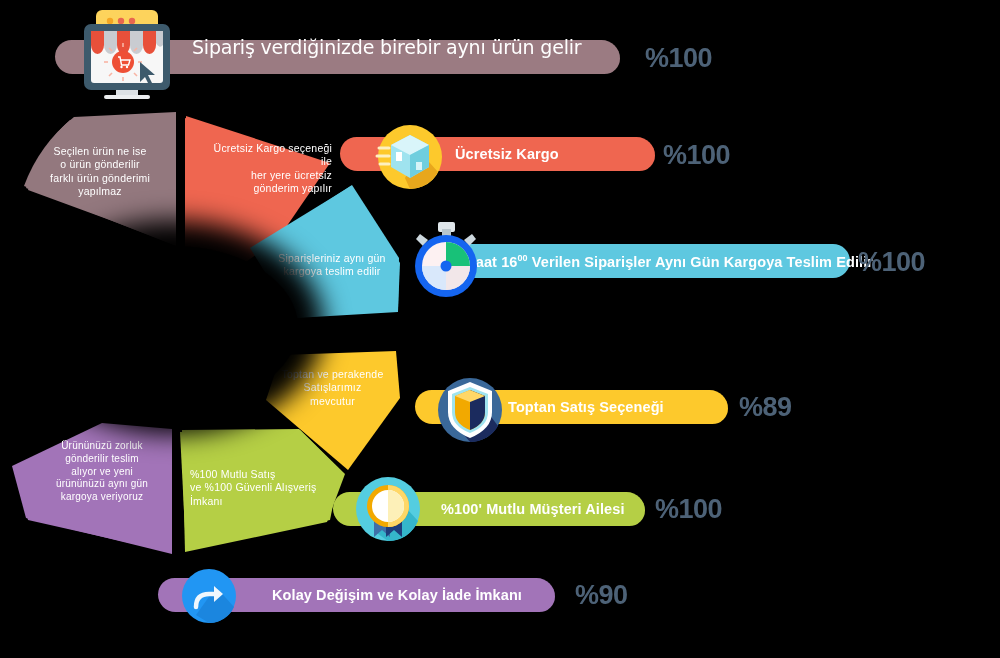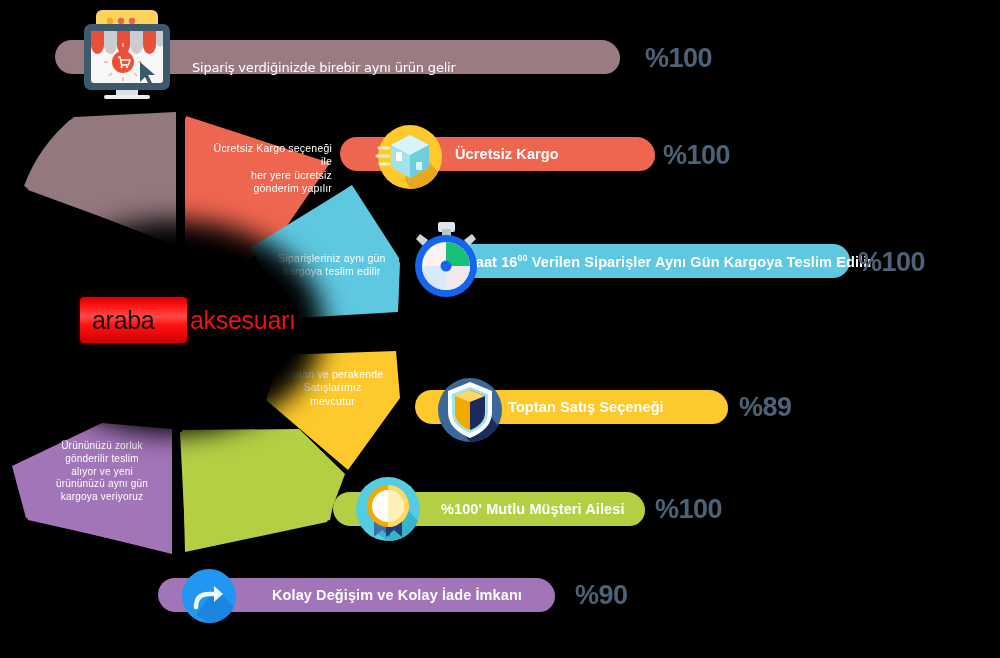--- a/index.html
+++ b/index.html
@@ -26,21 +26,21 @@
   .bar{position:absolute;height:34px;border-radius:17px;}
   .bar.rough{border-radius:18px 20px 17px 19px;}
   .bar-label{position:absolute;color:#ffffff;font-weight:bold;white-space:nowrap;
              font-size:14.5px;letter-spacing:.1px;}
   .pct{position:absolute;color:#4d6277;font-weight:bold;font-size:27px;letter-spacing:-.5px;}
 
   sup.hr{font-size:9px;vertical-align:super;font-weight:bold;}
 
   
   #row-top .bar{left:55px;top:40px;width:565px;background:#9b7b82;}
-  #row-top .bar-label{left:192px;top:60px;font-size:13px;font-weight:400;
+  #row-top .bar-label{left:192px;top:36px;font-size:19px;font-weight:400;
       font-family:"DejaVu Sans",sans-serif;letter-spacing:-.2px;}
   #row-top .pct{left:645px;top:43px;}
 
   #row-2 .bar{left:340px;top:137px;width:315px;background:#ef6650;}
   #row-2 .bar-label{left:455px;top:146px;}
   #row-2 .pct{left:663px;top:140px;}
 
   #row-3 .bar{left:420px;top:244px;width:430px;background:#5ec8e0;}
   #row-3 .bar-label{left:466px;top:253px;}
   #row-3 .pct{left:858px;top:247px;}
@@ -80,49 +80,55 @@
       <path d="M281,355 L396,351 L400,398 L348,470 L266,400 Z" fill="#fdc92c"></path>
 
       <path d="M180,432 L300,430 L340,470 L330,520 L186,550 Z" fill="#b5cf45"></path>
       <path d="M182,430 L299,429 L345,474 L327,522 L185,552 Z" fill="#b5cf45"></path>
 
       <path d="M100,425 L170,430 L170,552 L28,520 L14,468 Z" fill="#a274b8"></path>
       <path d="M102,423 L172,429 L172,554 L26,518 L12,466 Z" fill="#a274b8"></path>
     </svg>
   </div>
 
+  <div class="wlabel" style="left:26px;top:145px;width:148px;font-size:10.5px;">
+      <div>Seçilen ürün  ne ise</div>
+      <div>o ürün gönderilir</div>
+      <div>farklı ürün gönderimi</div>
+      <div>yapılmaz</div>
+    </div>
   <div class="wlabel" style="left:190px;top:142px;width:142px;font-size:10.5px;text-align:right;">
       <div>Ücretsiz  Kargo seçeneği</div>
       <div>ile</div>
       <div>her yere  ücretsiz</div>
       <div>gönderim yapılır</div>
     </div>
   <div class="wlabel" style="left:258px;top:252px;width:148px;font-size:10.5px;">
       <div>Siparişleriniz aynı gün</div>
       <div>kargoya teslim edilir</div>
     </div>
   <div class="wlabel" style="left:270px;top:368px;width:125px;font-size:10.5px;">
       <div>Toptan ve perakende</div>
       <div>Satışlarımız</div>
       <div>mevcutur</div>
+    </div>
+  <div class="wlabel" style="left:190px;top:468px;width:150px;font-size:10.5px;text-align:left;">
+      <div>%100 Mutlu Satış</div>
+      <div>ve %100 Güvenli Alışveriş</div>
+      <div>İmkanı</div>
     </div>
   <div class="wlabel" style="left:28px;top:440px;width:148px;font-size:10px;">
       <div>Ürününüzü zorluk</div>
       <div>gönderilir teslim</div>
       <div>alıyor ve yeni</div>
       <div>ürününüzü aynı gün</div>
       <div>kargoya veriyoruz</div>
     </div>
 
   <div class="hub-disc"></div>
-  <div class="logo">
-    <div class="logo-red"></div>
-    <div class="logo-t1">araba</div>
-    <div class="logo-t2">aksesuarı</div>
-  </div>
 
   <div class="row" id="row-top">
     <div class="bar rough" style="background: rgb(155, 123, 130);"></div>
     <div class="bar-label">Sipariş verdiğinizde birebir aynı ürün gelir</div>
     <div class="pct" style="color: rgb(77, 98, 119);">%100</div>
     <div class="ico" style="left:70px;top:2px;width:112px;height:100px;">
       <svg width="112" height="100" viewBox="0 0 112 100">
         <rect x="26" y="8" width="62" height="22" rx="6" fill="#fdd35c"></rect>
         <circle cx="40" cy="19" r="3.2" fill="#f5a623"></circle>
           <circle cx="51" cy="19" r="3.2" fill="#e8664f"></circle>

